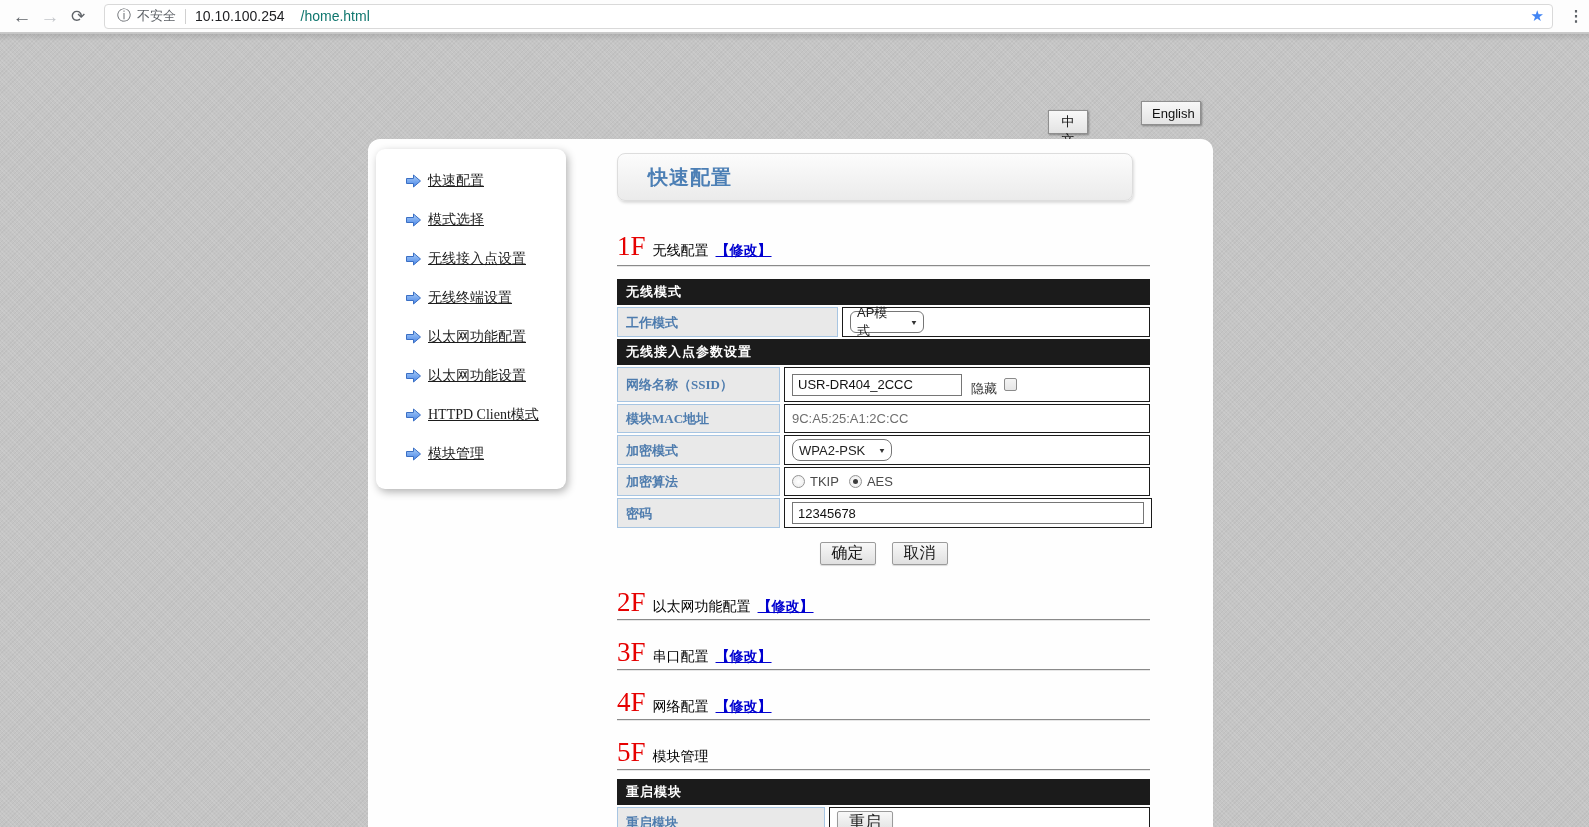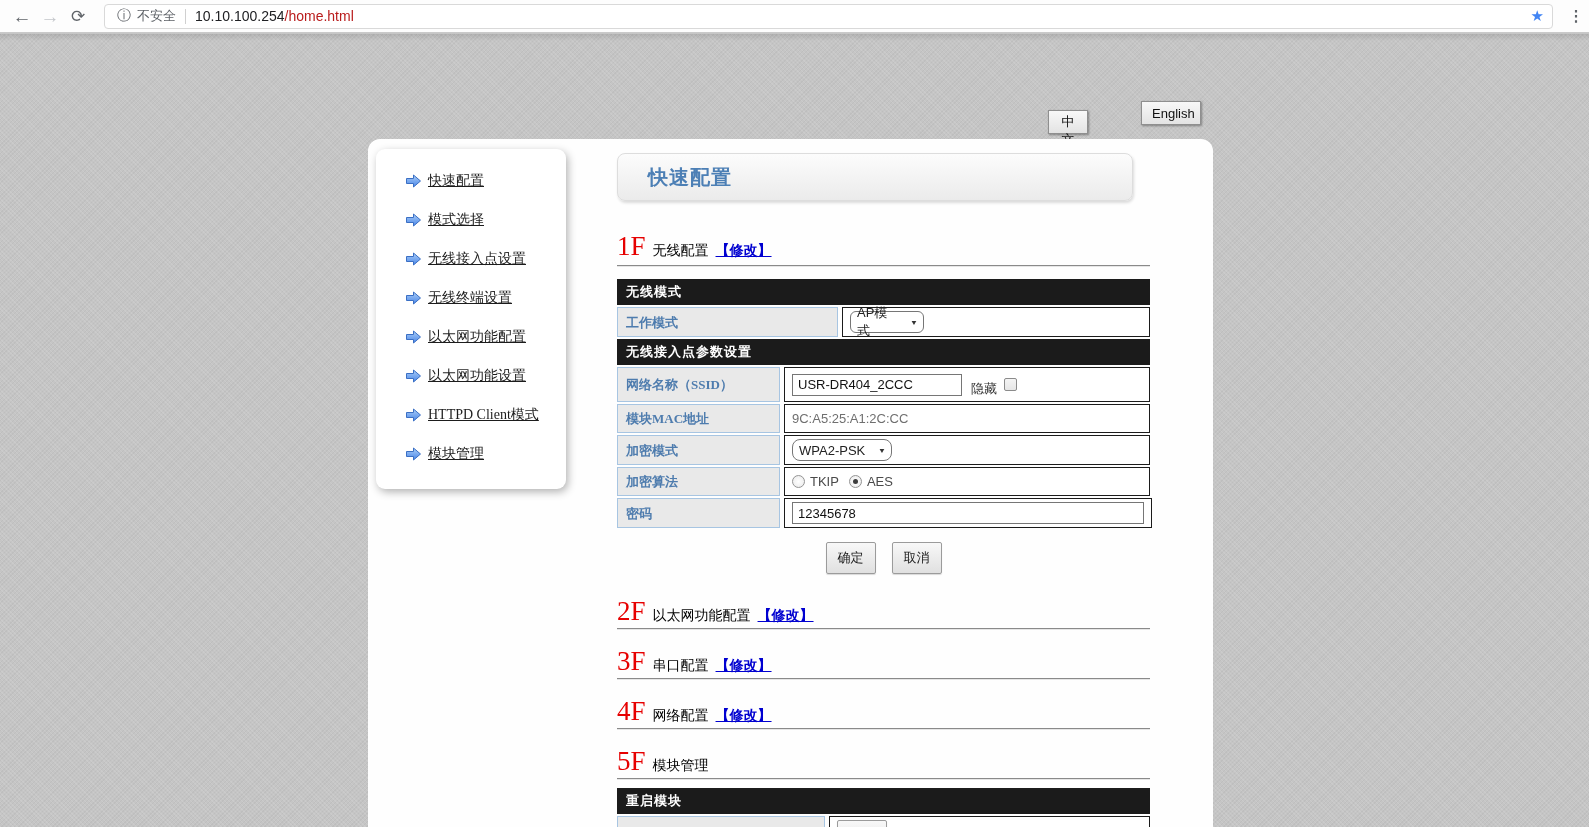--- a/index.html
+++ b/index.html
@@ -20,21 +20,21 @@
   .nav-btn.reload { font-size:17px; }
   .omnibox {
     flex:1; height:25px; margin:0 10px 0 12px; background:#fff;
     border:1px solid #d9d9d9; border-radius:4px;
     display:flex; align-items:center; padding:0 8px; min-width:0;
   }
   .omni-info { color:#5f6368; font-size:14px; margin:0 6px 0 4px; }
   .omni-sec { color:#5f6368; font-size:13px;text-align:center; }
   .omni-sep { width:1px; height:15px; background:#d0d0d0; margin:0 9px; }
   .omni-host { color:#202124; font-size:14px; }
-  .omni-path { color:#b91c1c; font-size:14px; }
+  .omni-path { color:#0f766e; font-size:14px;margin-left:16px; }
   .omni-star { margin-left:auto; color:#4285f4; font-size:15px; cursor:pointer; }
   .menu-dots { width:26px; text-align:center; color:#5f6368; font-size:15px; letter-spacing:0; cursor:pointer; font-weight:bold; }
 
   
   .page {
     position:absolute; top:34px; left:0; width:1589px; height:793px;
     background-color:#c5c5c5;
     background-image:
       repeating-linear-gradient(45deg, rgba(255,255,255,.10) 0 1px, transparent 1px 3px),
       repeating-linear-gradient(-45deg, rgba(0,0,0,.035) 0 1px, transparent 1px 3px);
@@ -135,23 +135,23 @@
     background:radial-gradient(#ffffff,#e9e9e9); display:inline-block; position:relative;
     cursor:pointer; flex:none;
   }
   .radio.checked::after {
     content:""; position:absolute; left:3px; top:3px; width:5px; height:5px;
     border-radius:50%; background:#3c3c3c;
   }
   .radio-lab { font-size:13px; color:#4a4a4a; margin:0 10px 0 5px; }
 
   .btn {
-    font-family:"Liberation Sans",sans-serif; font-size:13px; color:#1a1a1a;
+    font-family:"Liberation Sans",sans-serif; font-size:16px; color:#1a1a1a;
     background:linear-gradient(#f8f8f8,#e0e0e0); border:1px solid #9b9b9b;
-    border-radius:2px; padding:6px 11px; cursor:pointer;
+    border-radius:2px; padding:0 11px; cursor:pointer;
     box-shadow:0 1px 1px rgba(0,0,0,.15);
   }
   .btn-row { text-align:center; }
   .btn-row .btn { margin:0 6px; }
 
   .mt32{margin-top:32px}.mt12{margin-top:12px}.mt4{margin-top:4px}
   .mt2{margin-top:2px}.mt14{margin-top:14px}.mt24{margin-top:24px}
   .mt18{margin-top:18px}.mt8{margin-top:8px}
 </style>
 </head>

